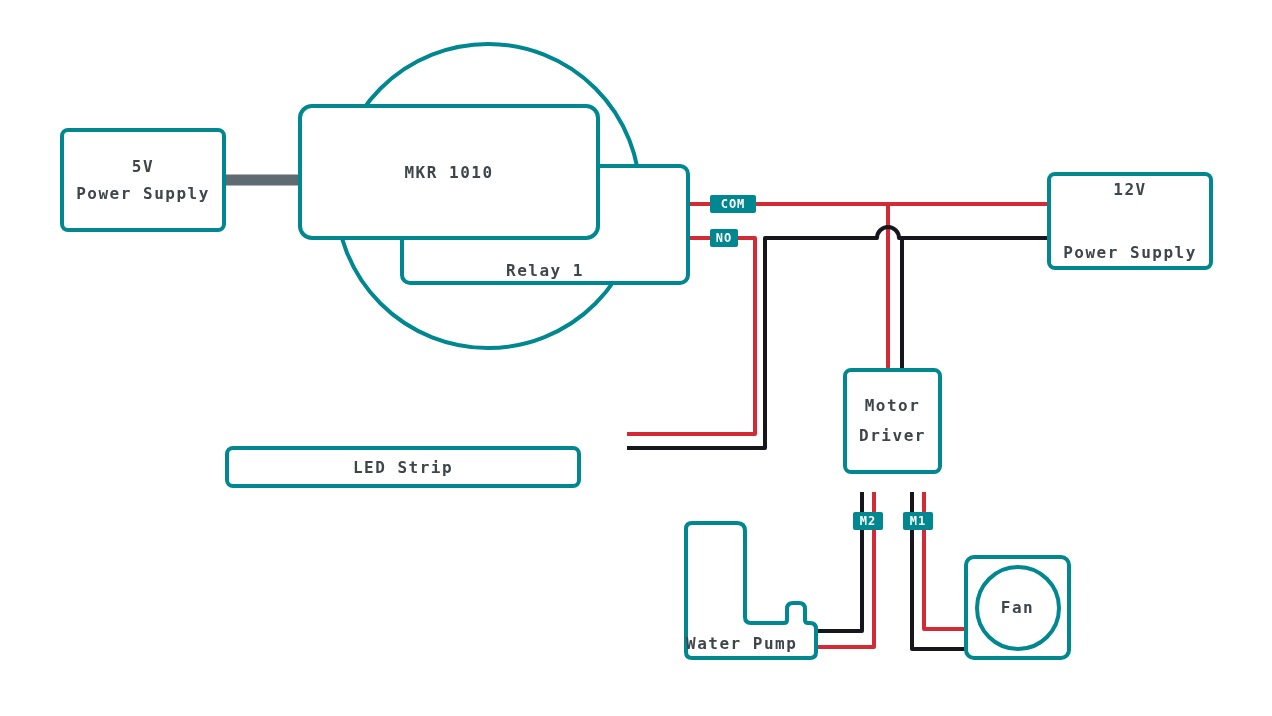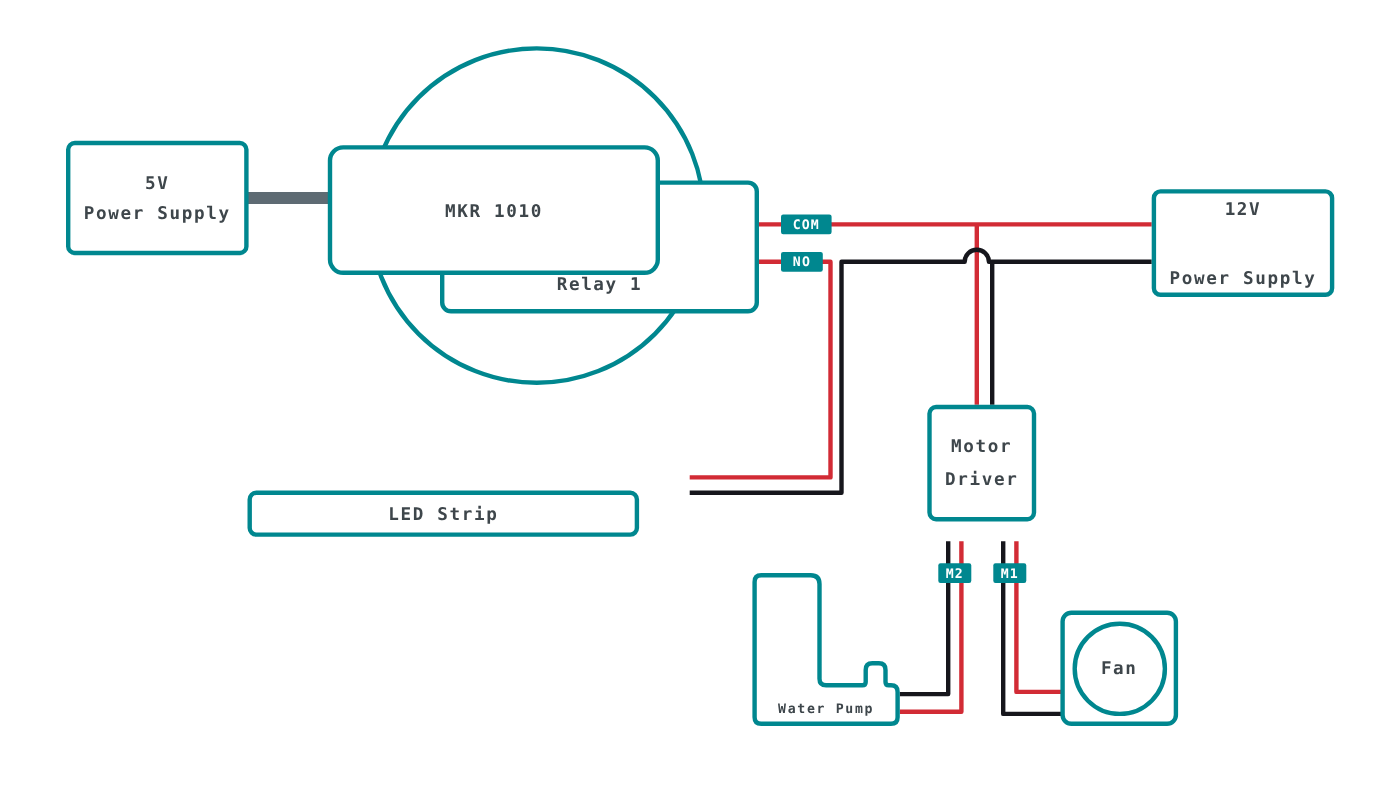--- a/index.html
+++ b/index.html
@@ -30,39 +30,38 @@
     align-items:center; justify-content:center;
     color:var(--text,#3E464B);
     font-weight:bold;
     font-size:16px;
     letter-spacing:1.5px;
     line-height:27px;
     text-align:center;
     z-index:2;
   }
   .node.mkr   { border-radius:14px; z-index:3; }
-  .node.relay { border-radius:10px; z-index:2; justify-content:flex-end; padding-bottom:12px; line-height:20px;text-align:right; }
+  .node.relay { border-radius:10px; z-index:2; justify-content:flex-end; padding-bottom:0; line-height:20px;text-align:right; }
   .node.fan-box { border-radius:10px; }
 
   .fan-circle {
     width:86px; height:86px;
     border:4px solid var(--teal,#00878F);
     border-radius:50%;
     display:flex; align-items:center; justify-content:center;
   }
 
   .pump-label {
     position:absolute;
     z-index:2;
     color:var(--text,#3E464B);
     font-weight:bold;
-    font-size:12px;
+    font-size:16px;
     letter-spacing:1.5px;
     line-height:20px;
-    text-align:center;
   }
 
   .badge {
     position:absolute;
     z-index:4;
     background:var(--teal,#00878F);
     color:#ffffff;
     font-weight:bold;
     font-size:12px;
     letter-spacing:1px;
@@ -104,21 +103,21 @@
 
   <div class="node" style="left:60px; top:128px; width:166px; height:104px;">
     <span>5V</span>
     <span>Power Supply</span>
   </div>
 
   <div class="node relay" style="left:400px; top:164px; width:290px; height:121px;">
     <span>Relay 1</span>
   </div>
 
-  <div class="node mkr" style="left:298px; top:132px; width:302px; height:118px;">
+  <div class="node mkr" style="left:298px; top:104px; width:302px; height:136px;">
     <span>MKR 1010</span>
   </div>
 
   <div class="node" style="left:1047px; top:172px; width:166px; height:98px;gap:36px;">
     <span>12V</span>
     <span>Power Supply</span>
   </div>
 
   <div class="node" style="left:225px; top:406px; width:356px; height:42px;margin-top:40px;">
     <span>LED Strip</span>
@@ -131,17 +130,17 @@
 
   <div class="pump-label" style="left:686px; top:634px; width:130px;">Water Pump</div>
 
   <div class="node fan-box" style="left:964px; top:555px; width:107px; height:105px;">
     <div class="fan-circle">
       <span>Fan</span>
     </div>
   </div>
 
   <div class="badge" style="left:710px; top:195px; width:46px; height:18px;">COM</div>
-  <div class="badge" style="left:710px; top:229px; width:38px; height:18px;text-align:center;">NO</div>
+  <div class="badge" style="left:710px; top:229px; width:28px; height:18px;text-align:center;">NO</div>
   <div class="badge" style="left:853px; top:512px; width:30px; height:18px;">M2</div>
   <div class="badge" style="left:903px; top:512px; width:30px; height:18px;">M1</div>
 
 </div>
 
 </body></html>

